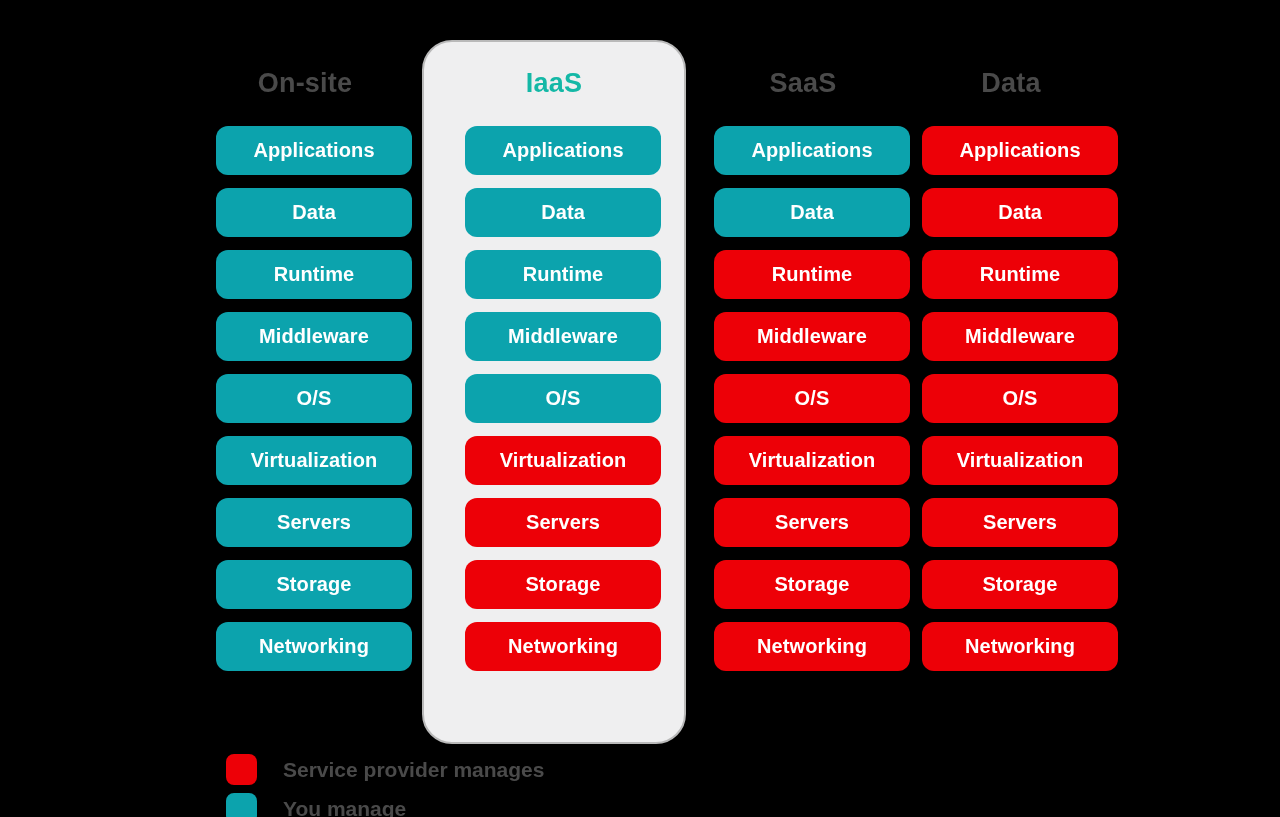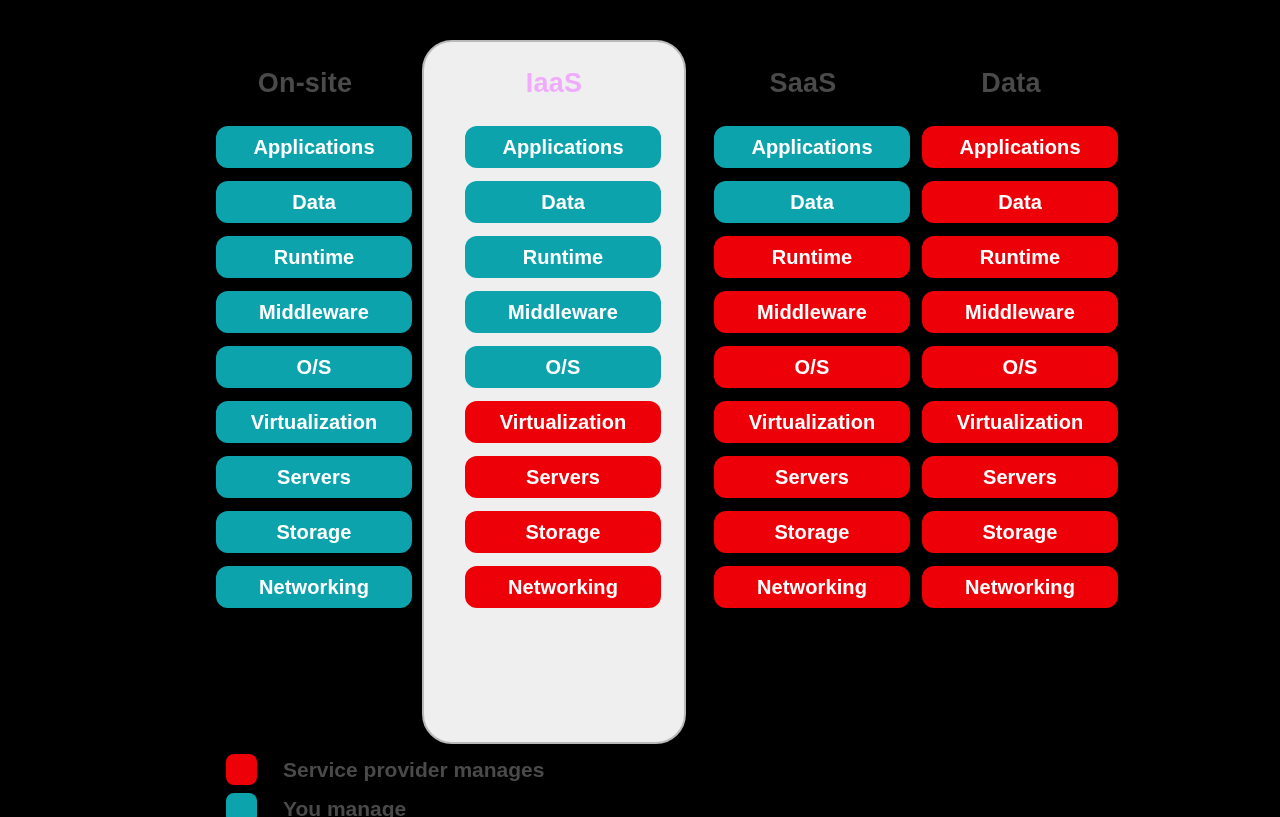--- a/index.html
+++ b/index.html
@@ -52,33 +52,33 @@
     left: 0;
     width: 196px;
     text-align: center;
     font-size: 27px;
     font-weight: bold;
     letter-spacing: 0.2px;
     color: #4a4a4a;
     white-space: nowrap;
   }
   .col-header.dark {
-    color: #f0abfc;
+    color: #14b8a6;
   }
 
   .layer-stack {
     position: absolute;
     top: 99px;
     left: 0;
     width: 196px;
   }
 
   .layer {
     width: 196px;
-    height: 42px;
+    height: 49px;
     margin-bottom: 13px;
     border-radius: 12px;
     display: flex;
     align-items: center;
     justify-content: center;
     color: #ffffff;
     font-size: 20px;
     font-weight: bold;
     letter-spacing: 0.1px;
     white-space: nowrap;

